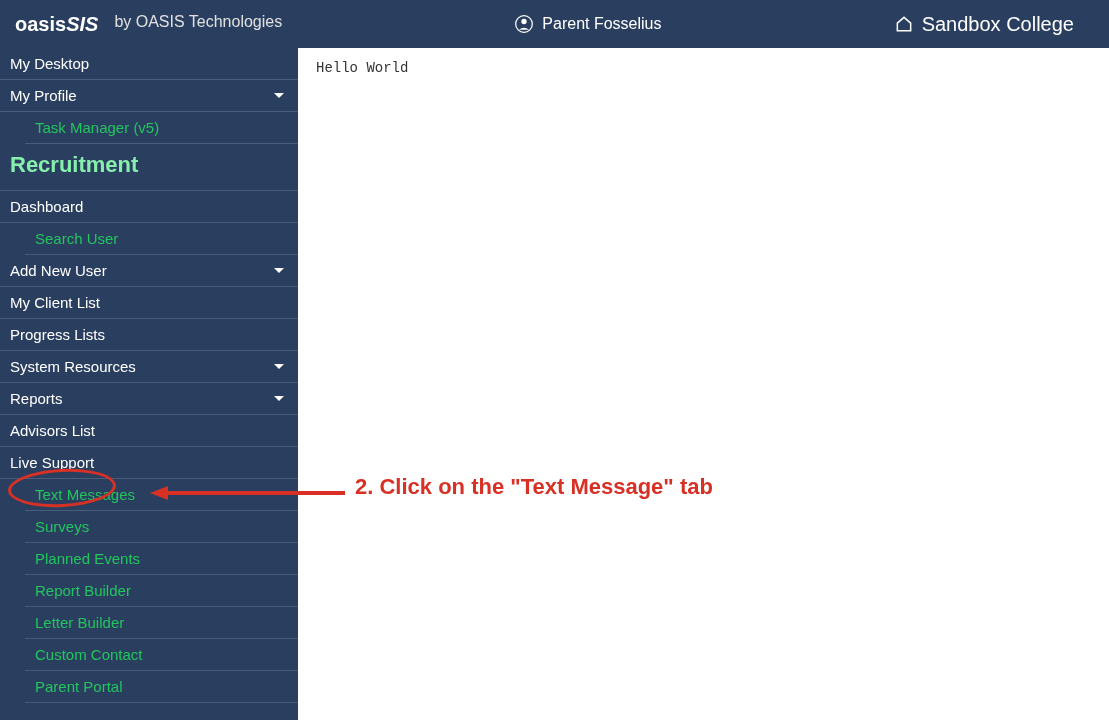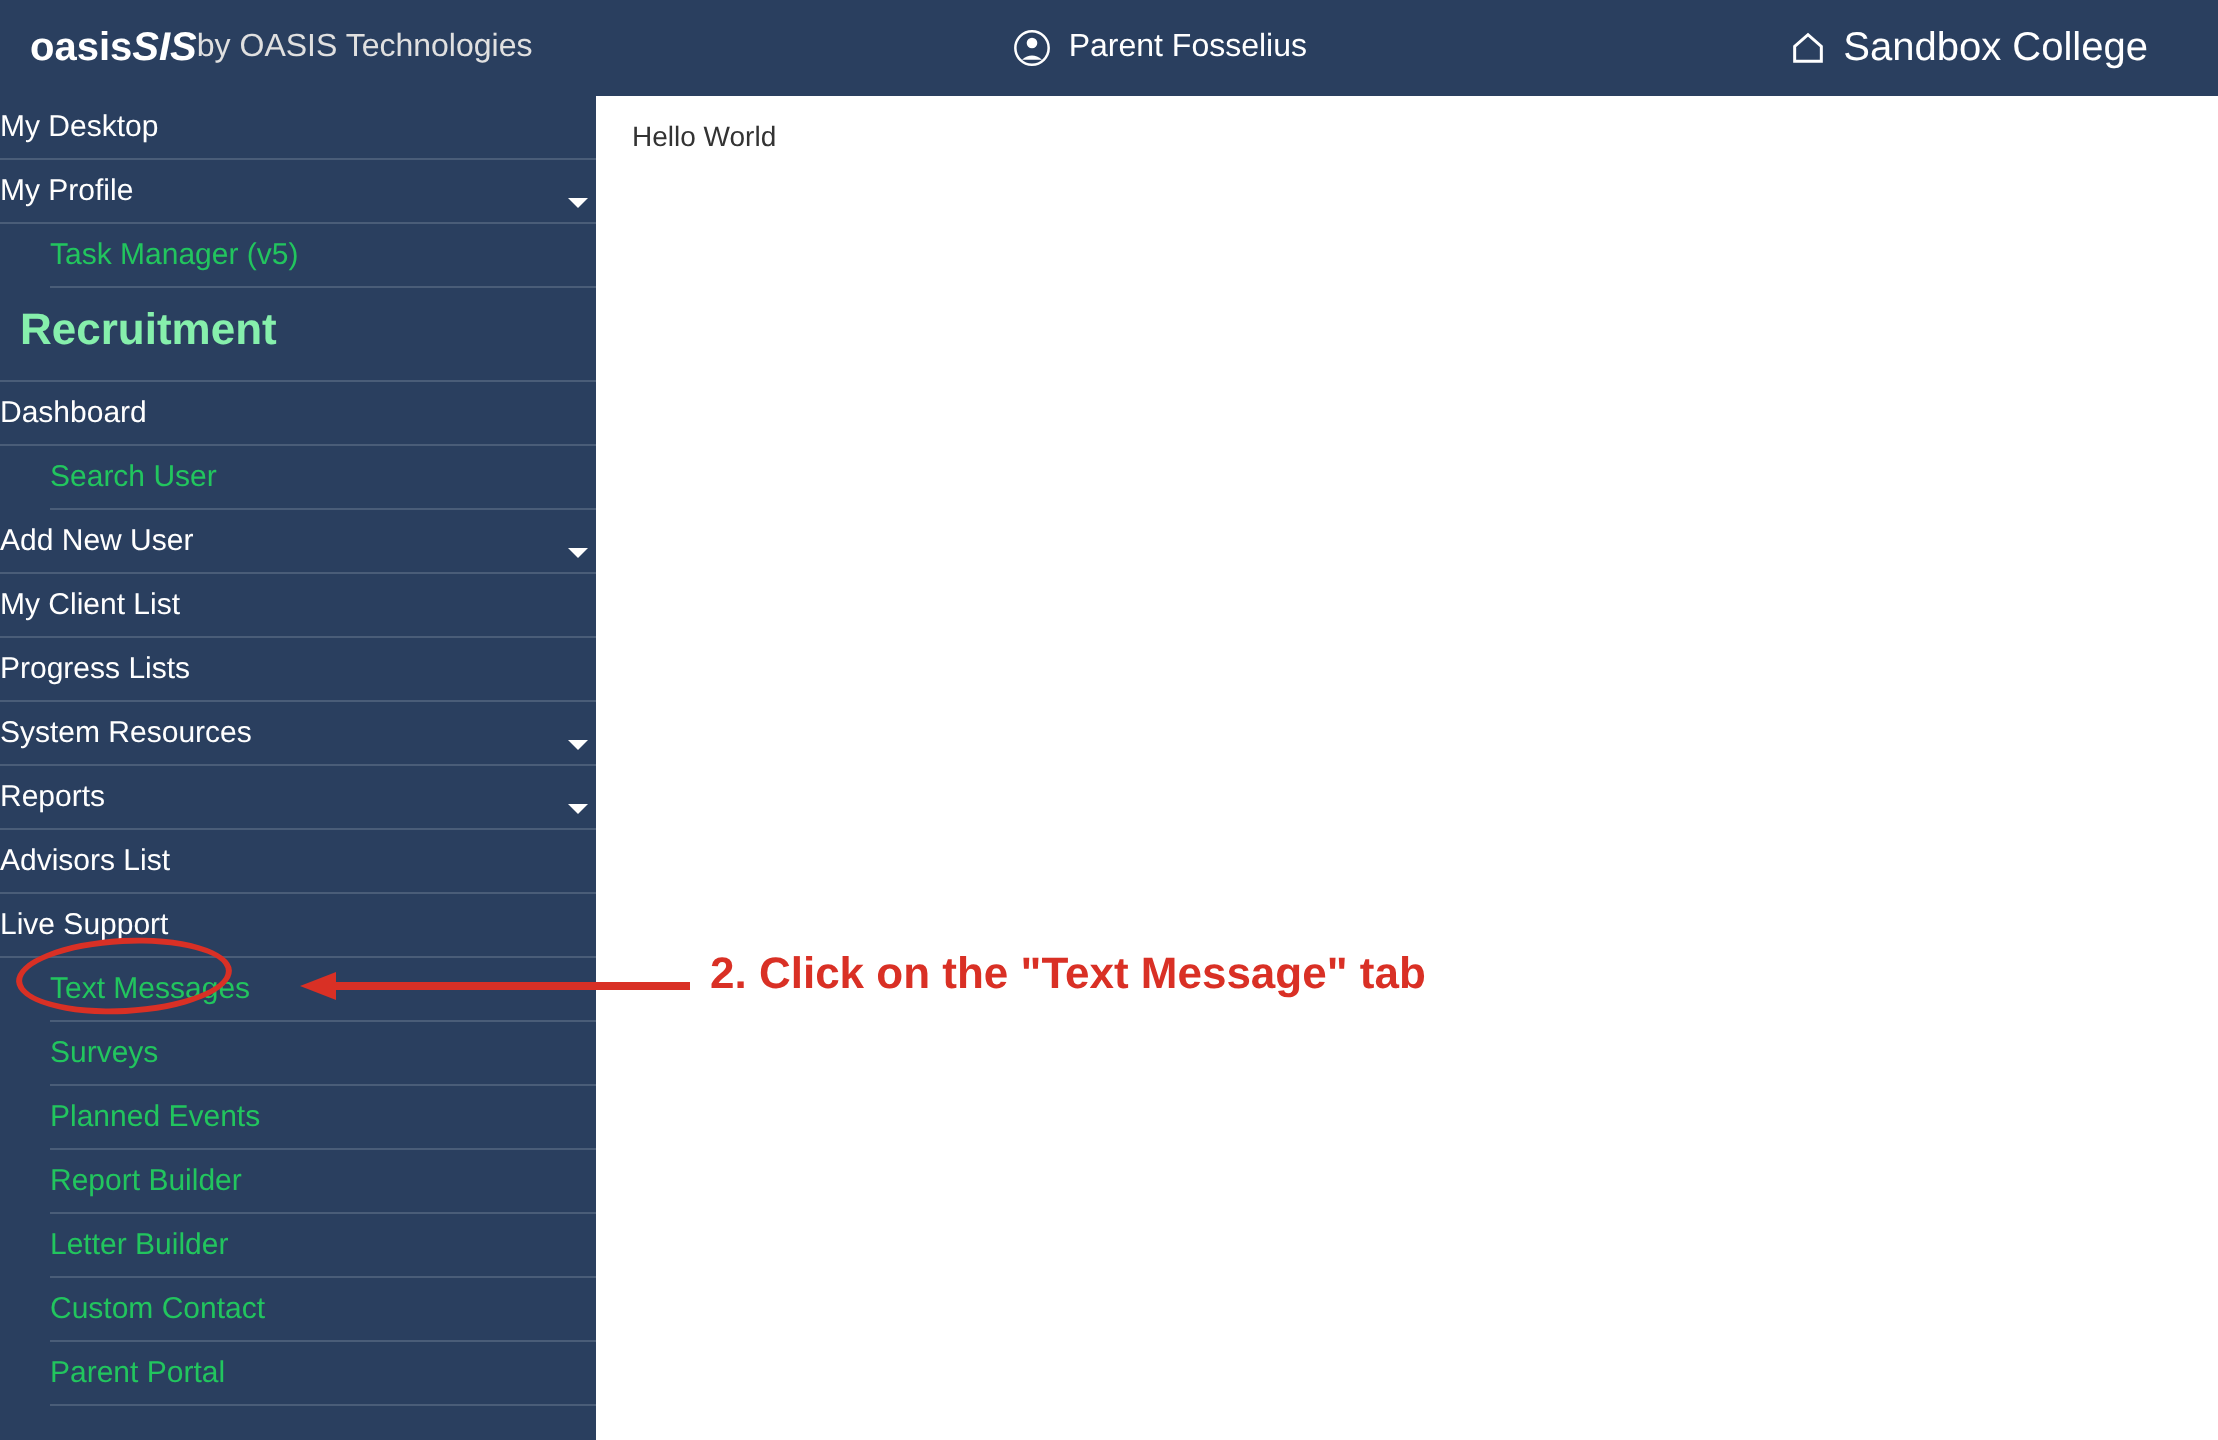--- a/index.html
+++ b/index.html
@@ -20,22 +20,22 @@
       background-color: #2a3f5f;
       height: 48px;
       display: flex;
       align-items: center;
       color: white;
       padding: 0 15px;
     }
     
     .logo-section {
       display: flex;
-      align-items: center;
-      gap: 0;
+      align-items: flex-start;
+      gap: 16px;
     }
     
     .logo-brand {
       font-size: 20px;
       font-weight: 400;
     }
     
     .logo-brand .bold-part {
       font-weight: 700;
     }
@@ -90,27 +90,27 @@
     
     .sidebar {
       width: 298px;
       background-color: #2a3f5f;
       color: white;
       overflow-y: auto;
       flex-shrink: 0;
     }
     
     .sidebar-item {
-      padding: 7px 0;
+      padding: 7px 10px;
       border-bottom: 1px solid #4a5d78;
       font-size: 15px;
       cursor: pointer;
       display: flex;
       justify-content: space-between;
-      align-items: flex-end;
+      align-items: center;
     }
     
     .sidebar-item.primary {
       color: white;
     }
     
     .sidebar-item.highlight {
       color: #22c55e;
       margin-left: 25px;
     }
@@ -132,20 +132,21 @@
       margin-right: 4px;
     }
     
     .content-area {
       flex: 1;
       background-color: white;
       padding: 12px 18px;
       font-size: 14px;
       color: #333;
       position: relative;
+      font-family: Liberation Mono, monospace;
     }
     
     .annotation-container {
       position: absolute;
       left: 0;
       top: 0;
       width: 100%;
       height: 100%;
       pointer-events: none;
     }

